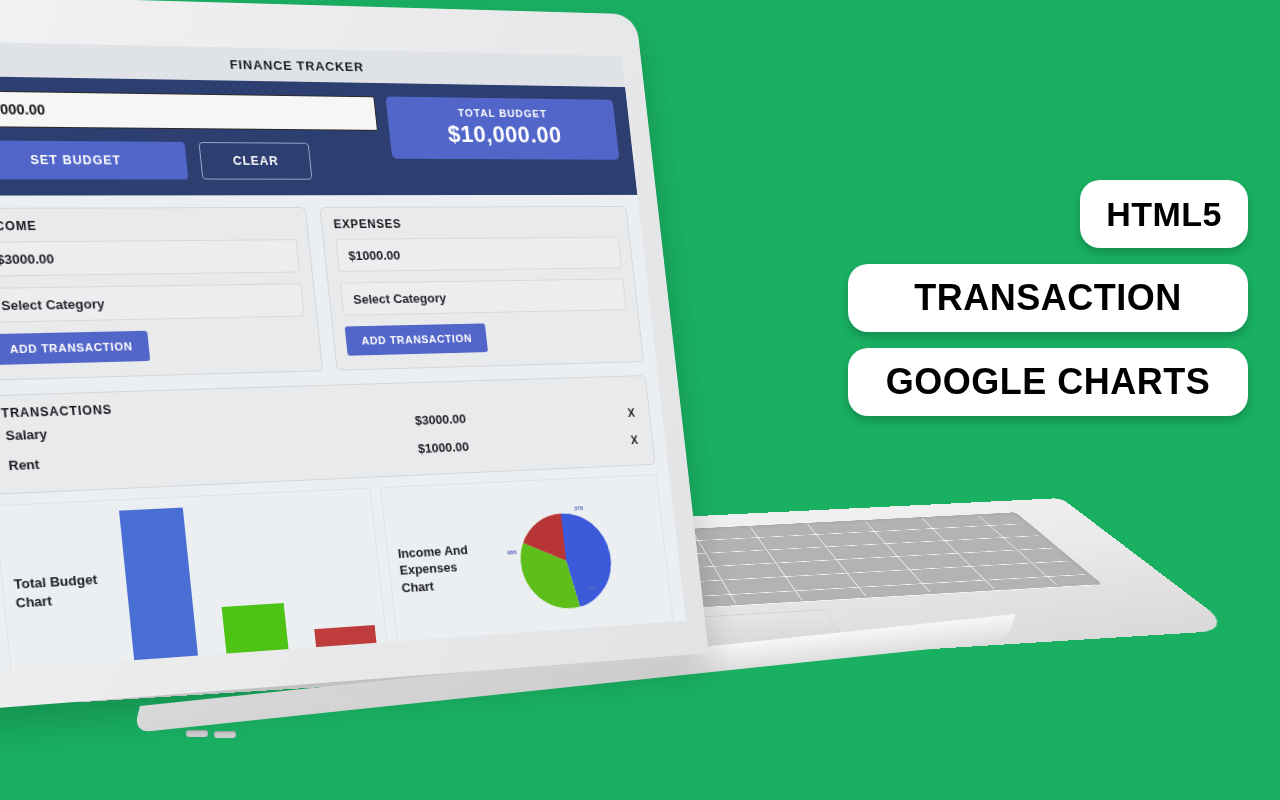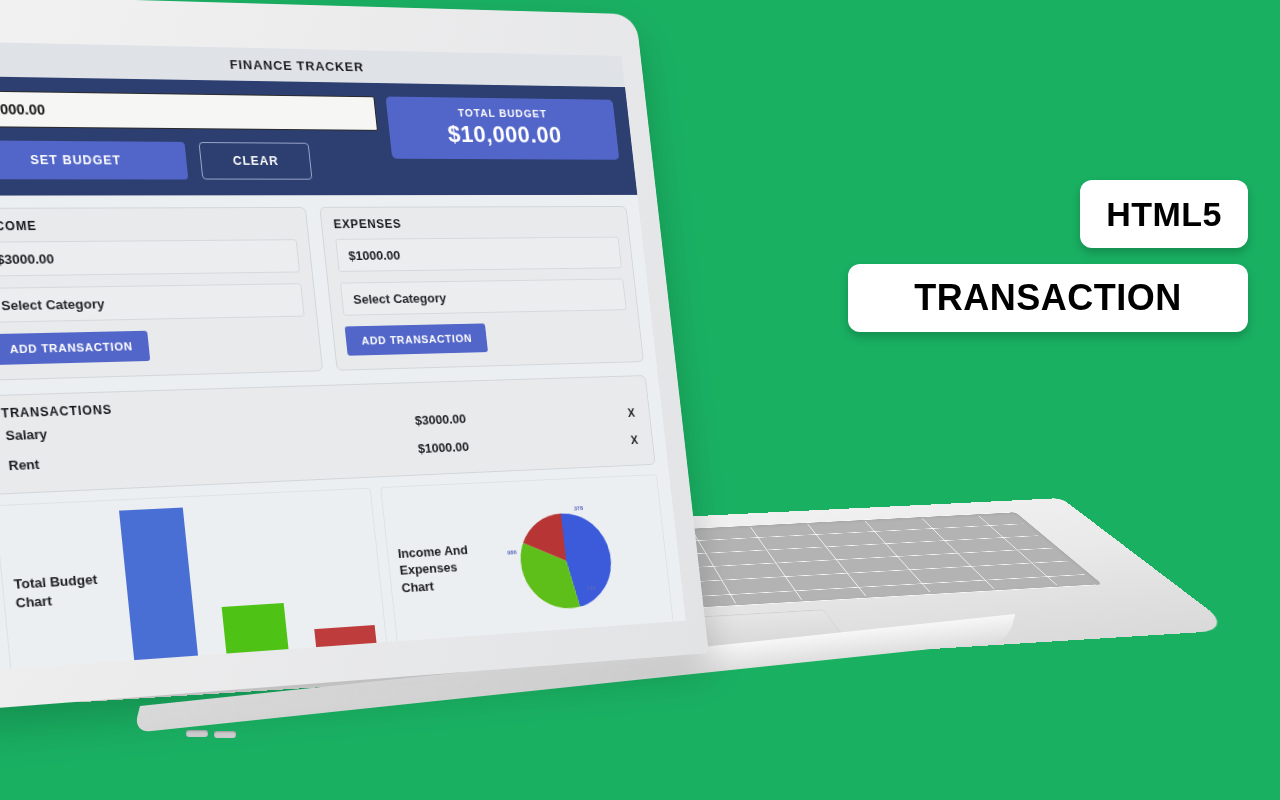--- a/index.html
+++ b/index.html
@@ -164,21 +164,21 @@
   .pie-lbl {
     position:absolute; font-size:6px; color:#5a68c0; font-weight:700;
   }
 
   
   #badges {
     position:absolute; right:32px; top:180px; width:400px;
     display:flex; flex-wrap:wrap; gap:16px; justify-content:flex-end;
   }
   .badge {
-    background:#fff; border-radius:12px;
+    background:#fff; border-radius:20px;
     box-shadow:0 5px 10px rgba(0,0,0,.20);
     display:flex; align-items:center; justify-content:center;
     font-weight:700; color:#000; letter-spacing:.5px;
   }
   .badge.sm { height:68px; padding:0 26px; font-size:34px; }
   .badge.lg { height:68px; width:400px; font-size:36px; }
 </style>
 </head>
 <body>
 
@@ -302,15 +302,16 @@
           </div>
 
         </div>
       </div>
     </div>
   </div>
 
   <div id="badges">
     <div class="badge sm">HTML5</div>
     <div class="badge lg">TRANSACTION</div>
+    <div class="badge lg">GOOGLE CHARTS</div>
   </div>
 
 </div>
 
 </body></html>

